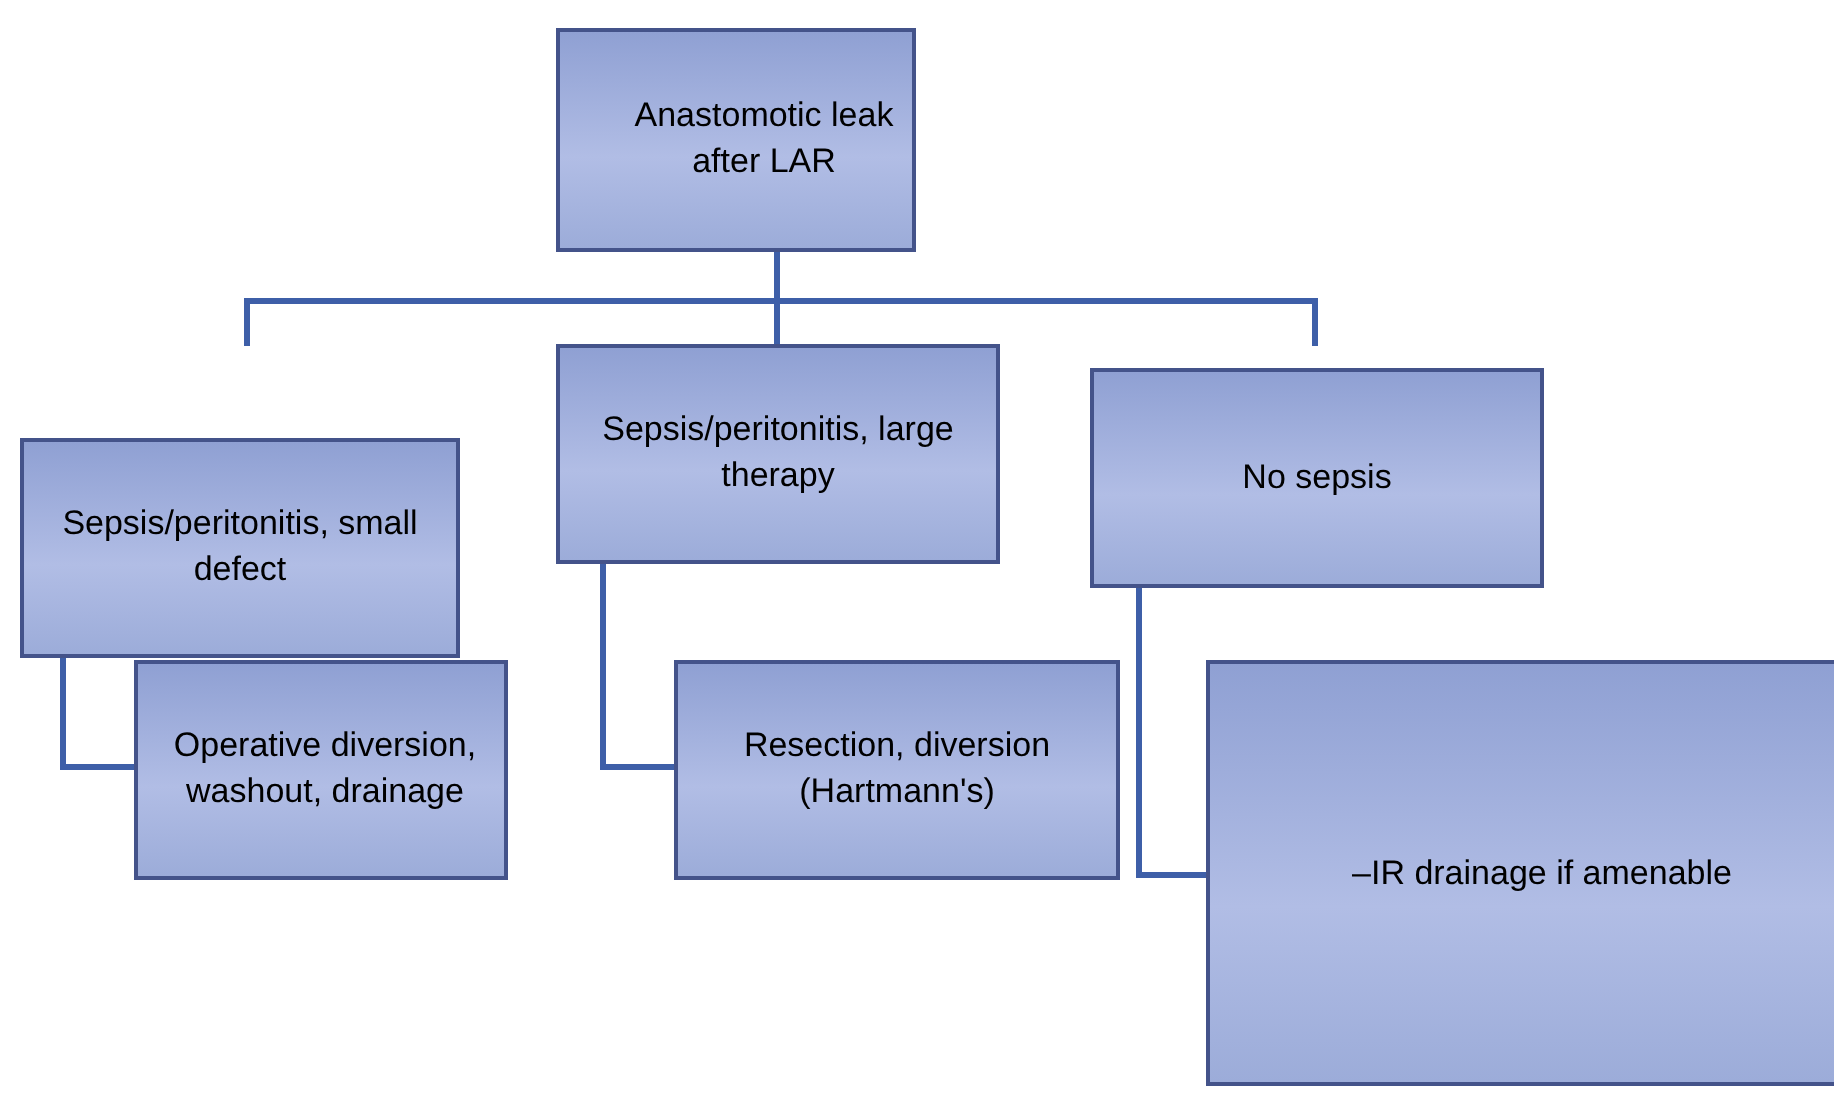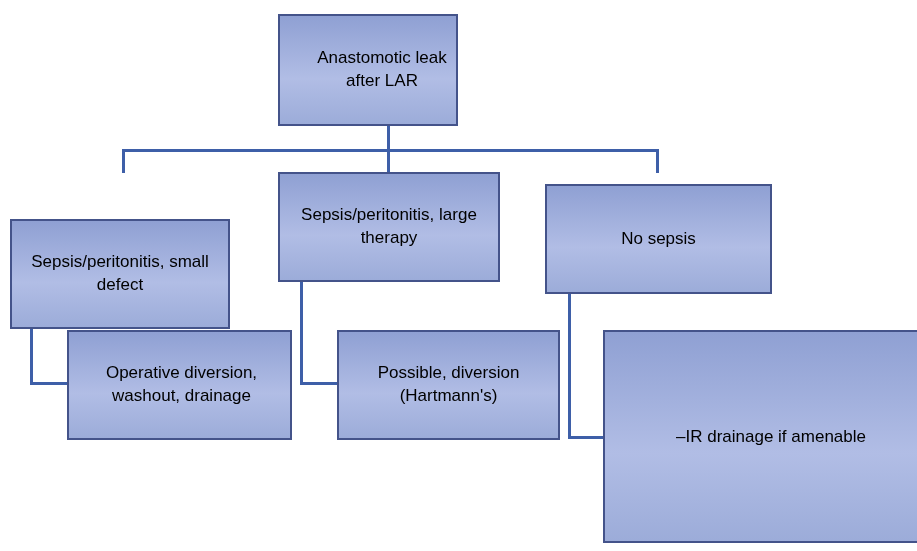--- a/index.html
+++ b/index.html
@@ -26,21 +26,21 @@
     border: 2px solid #44538a;
     color: #000000;
     font-size: 17px;
     line-height: 1.35;
     padding: 4px 8px;
   }
   .node-root   { left: 278px; top: 14px;  width: 180px; height: 112px; padding-left: 36px; }
   .node-child1 { left: 10px;  top: 172px; width: 220px; height: 110px; margin-top: 47px; }
   .node-child2 { left: 278px; top: 172px; width: 222px; height: 110px; }
   .node-child3 { left: 545px; top: 184px; width: 227px; height: 110px; }
-  .node-leaf1  { left: 67px;  top: 330px; width: 225px; height: 110px; padding-left: 12px; }
+  .node-leaf1  { left: 67px;  top: 330px; width: 187px; height: 110px; padding-left: 12px; }
   .node-leaf2  { left: 337px; top: 330px; width: 223px; height: 110px; }
   .node-leaf3  { left: 603px; top: 330px; width: 336px; height: 213px; padding: 4px 4px; }
   .leaf3-list {
     display: flex;
     flex-direction: column;
     justify-content: center;
     width: 100%;
   }
   .leaf3-list .list-line {
     font-size: 17px;
@@ -93,21 +93,21 @@
     <span>Sepsis/peritonitis, large therapy</span>
   </div>
   <div class="node node-child3">
     <span>No sepsis</span>
   </div>
 
   <div class="node node-leaf1">
     <span>Operative diversion, washout, drainage</span>
   </div>
   <div class="node node-leaf2">
-    <span>Possible, diversion (Hartmann's)</span>
+    <span>Resection, diversion (Hartmann's)</span>
   </div>
   <div class="node node-leaf3">
     <div class="leaf3-list">
       <div class="list-line">–IR drainage if amenable</div>
     </div>
   </div>
 
 </div>
 
 </body></html>

